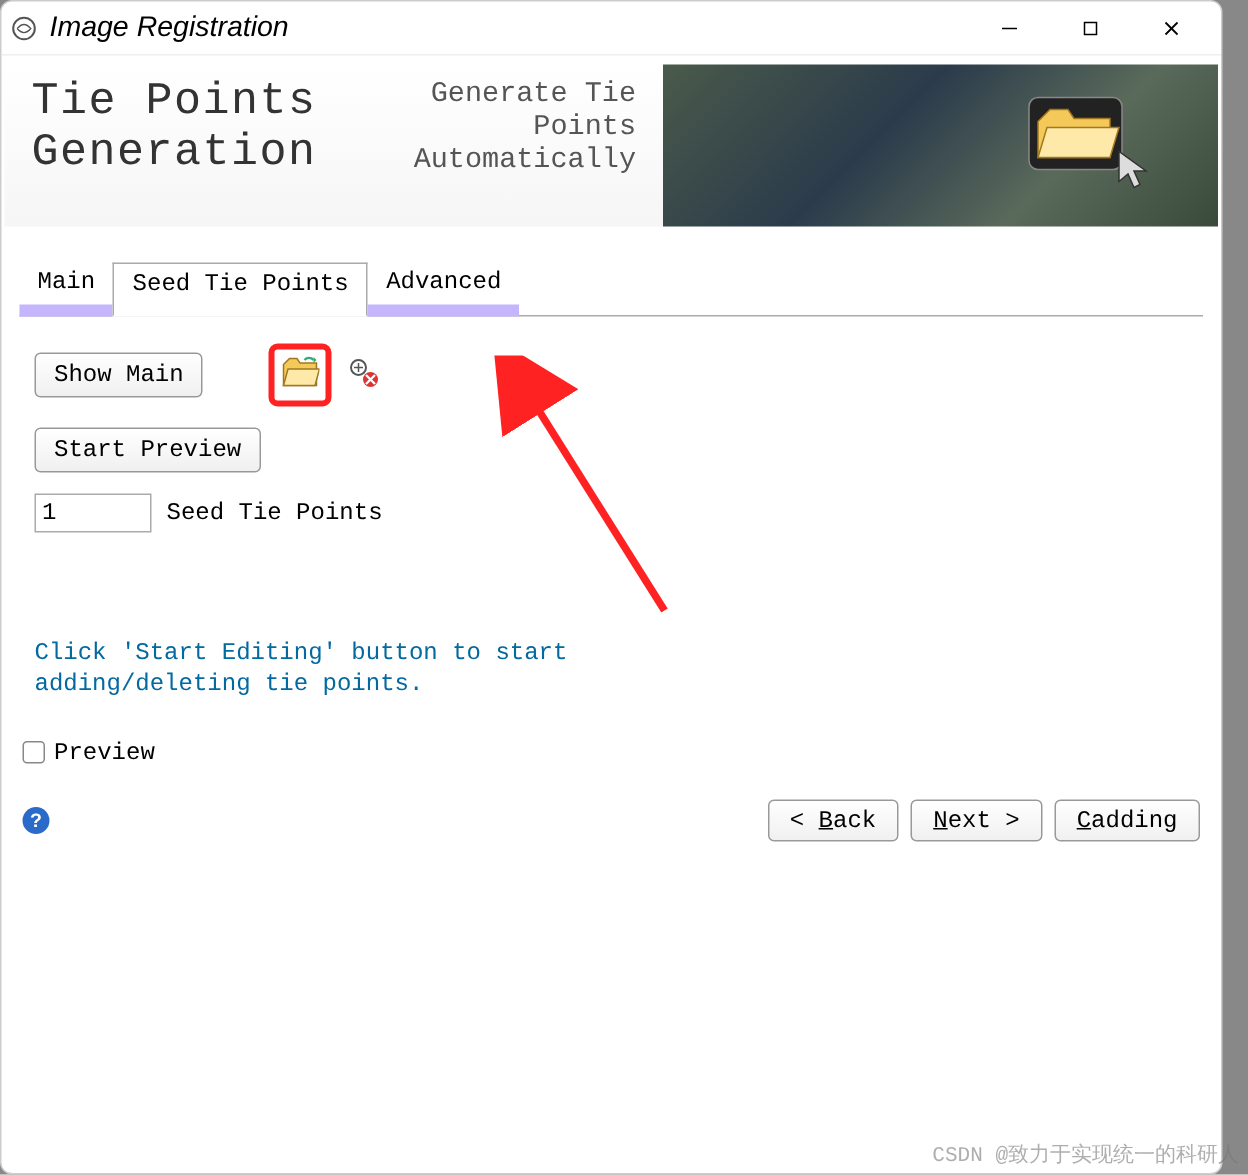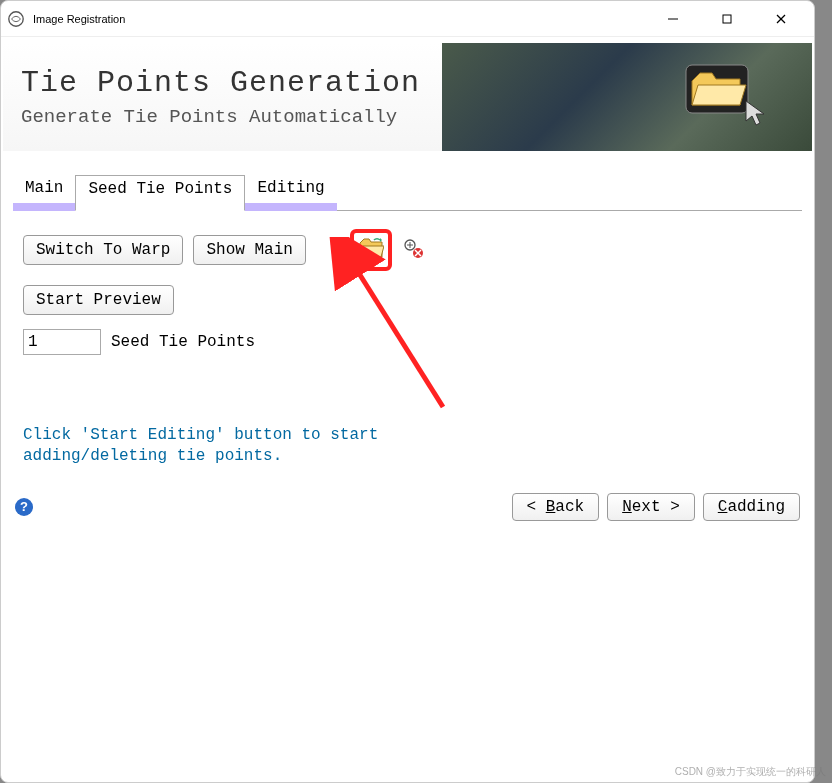--- a/index.html
+++ b/index.html
@@ -28,22 +28,23 @@
     display: flex;
     align-items: center;
     padding: 0 6px;
     border-bottom: 1px solid #eee;
   }
   .titlebar-icon {
     width: 18px; height: 18px;
     margin-right: 8px;
   }
   .title-text {
-    font-size: 11px;
+    font-size: 19px;
     flex: 1;
+    font-style: italic;
   }
   .win-controls {
     display: flex;
     gap: 0;
   }
   .win-btn {
     width: 54px; height: 30px;
     display: flex;
     align-items: center;
     justify-content: center;
@@ -55,34 +56,35 @@
     margin: 6px 2px 0 2px;
     height: 108px;
     position: relative;
     display: flex;
   }
   .banner-left {
     flex: 1;
     background: linear-gradient(#fff, #f6f6f6);
     padding: 8px 18px;
     display: flex;
-    flex-direction: column;
+    flex-direction: row;
     justify-content: center;
   }
   .banner-title {
     font-family: "Courier New", monospace;
     font-size: 30px;
     color: #333;
     letter-spacing: 1px;
     margin-bottom: 6px;
   }
   .banner-subtitle {
     font-family: "Courier New", monospace;
     font-size: 19px;
     color: #555;
+    text-align: right;
   }
   .banner-right {
     width: 370px;
     background: linear-gradient(135deg, #4a5a4a 0%, #2b3b4b 40%, #5a6a5a 70%, #3a4a3a 100%);
     position: relative;
   }
   .banner-folder {
     position: absolute;
     right: 60px;
     top: 18px;
@@ -221,23 +223,23 @@
     background: linear-gradient(#fff, #f0f0f0);
     cursor: pointer;
     text-align: center;
   }
   .nav-btn u { text-decoration: underline; }
 
   .watermark {
     position: absolute;
     right: 6px;
     bottom: 4px;
-    font-size: 10px;
+    font-size: 14px;
     color: rgba(120,120,120,0.6);
-    font-family: Liberation Sans, sans-serif;
+    font-family: Liberation Mono, monospace;
   }
 </style>
 </head>
 <body>
 
 <div class="window">
 
   <div class="titlebar">
     <span class="titlebar-icon">
       <svg viewBox="0 0 20 20">
@@ -284,27 +286,26 @@
             <path d="M2 2 L2 22 L8 17 L12 26 L16 24 L12 15 L20 15 Z" fill="#ddd" stroke="#333" stroke-width="1"></path>
           </svg>
       </span>
     </div>
   </div>
 
   <div class="tab-area">
     <div class="tabs">
       <div class="tab">Main</div>
       <div class="tab active">Seed Tie Points</div>
-      <div class="tab">Editing</div>
+      <div class="tab">Advanced</div>
     </div>
 
     <div class="tab-content">
 
       <div class="row">
-        <button class="btn">Switch To Warp</button>
         <button class="btn">Show Main</button>
         <div style="width:24px"></div>
         <span class="icon-highlight">
           <span class="folder-icon-small">
             <svg viewBox="0 0 26 22">
                 <path d="M2 6 L6 2 L11 2 L13 5 L24 5 L24 20 L2 20 Z" fill="#f4c95a" stroke="#a07820"></path>
                 <path d="M2 20 L5 9 L26 9 L23 20 Z" fill="#ffe9a8" stroke="#a07820"></path>
                 <path d="M16 3 A4 4 0 0 1 22 3" fill="none" stroke="#3a7" stroke-width="1.5"></path>
                 <polygon points="22,1 24,3 22,5" fill="#3a7"></polygon>
               </svg>
@@ -339,20 +340,24 @@
               <path d="M0,0 L12,6 L0,12 Z" fill="#f22"></path>
             </marker>
           </defs>
         <line x1="120" y1="170" x2="32" y2="30" stroke="#f22" stroke-width="5" marker-end="url(#ah)"></line>
       </svg>
 
     </div>
   </div>
 
   <div class="footer">
+    <div class="preview-row">
+      <span class="checkbox"></span>
+      <span>Preview</span>
+    </div>
     <div class="footer-btns">
       <span class="help-icon">?</span>
       <div class="nav-btns">
         <button class="nav-btn"><span>&lt; </span><u>B</u><span>ack</span></button>
         <button class="nav-btn"><u>N</u><span>ext</span><span> &gt;</span></button>
         <button class="nav-btn"><u>C</u><span>adding</span></button>
       </div>
     </div>
   </div>
 

